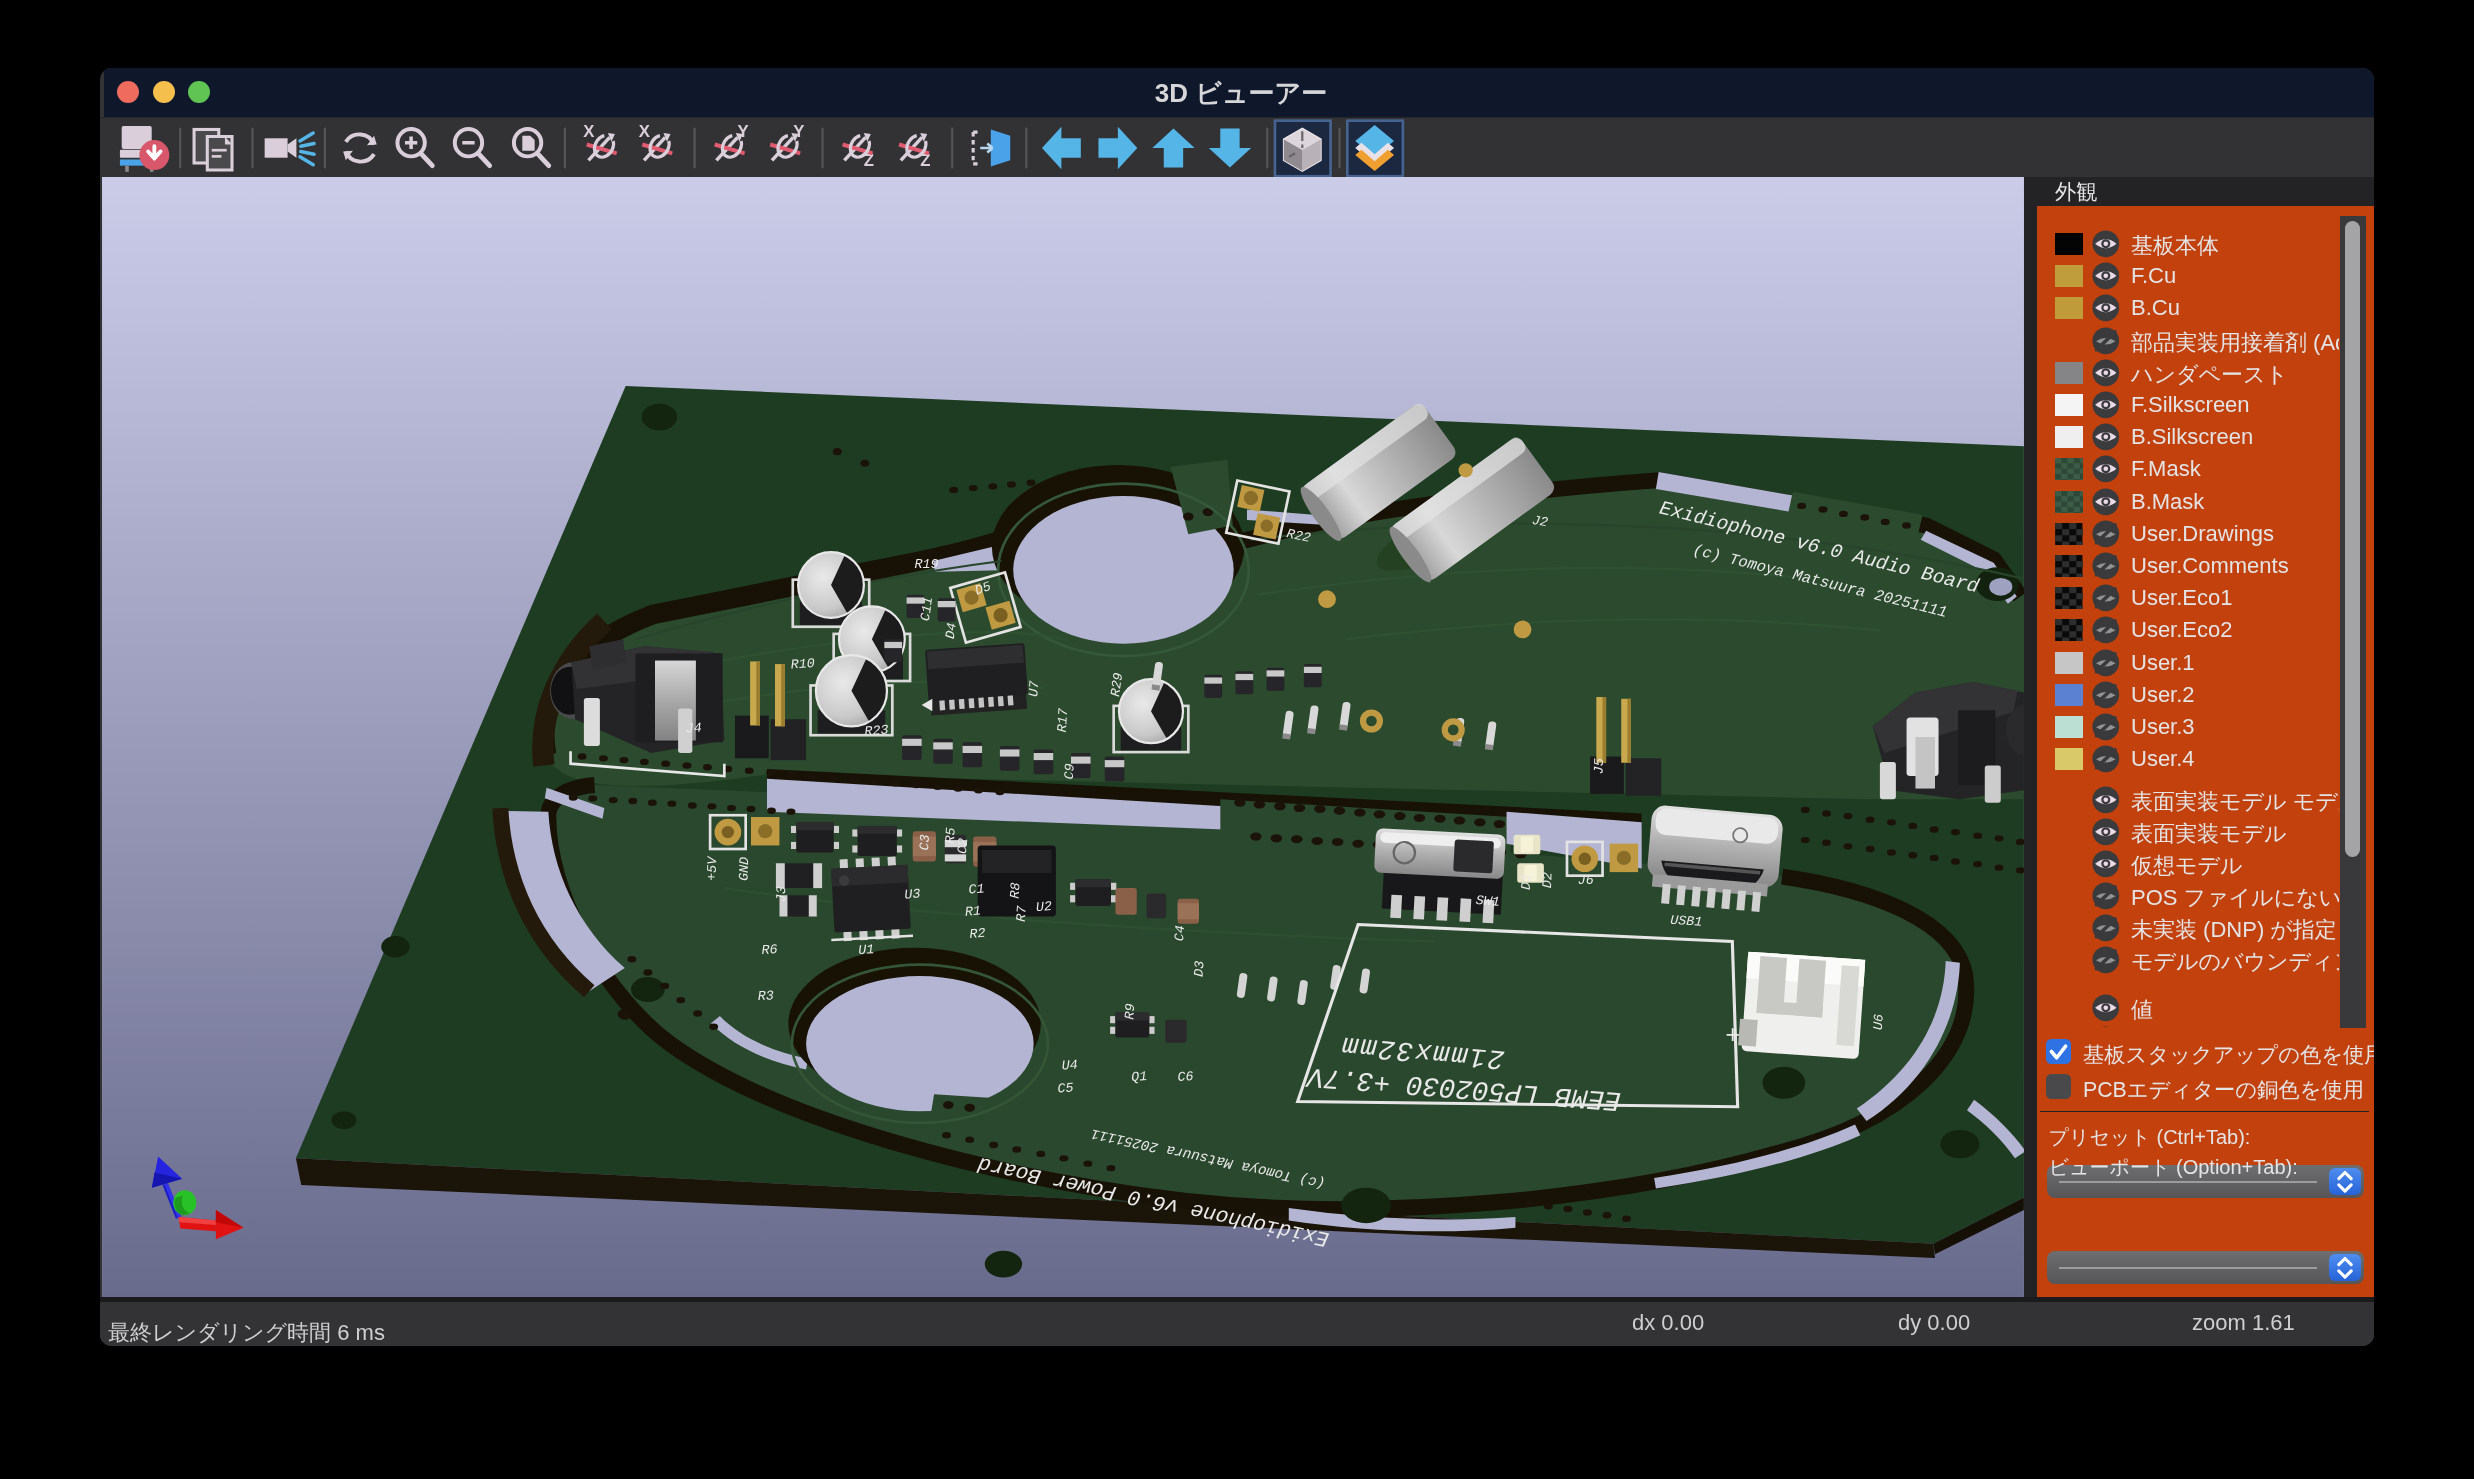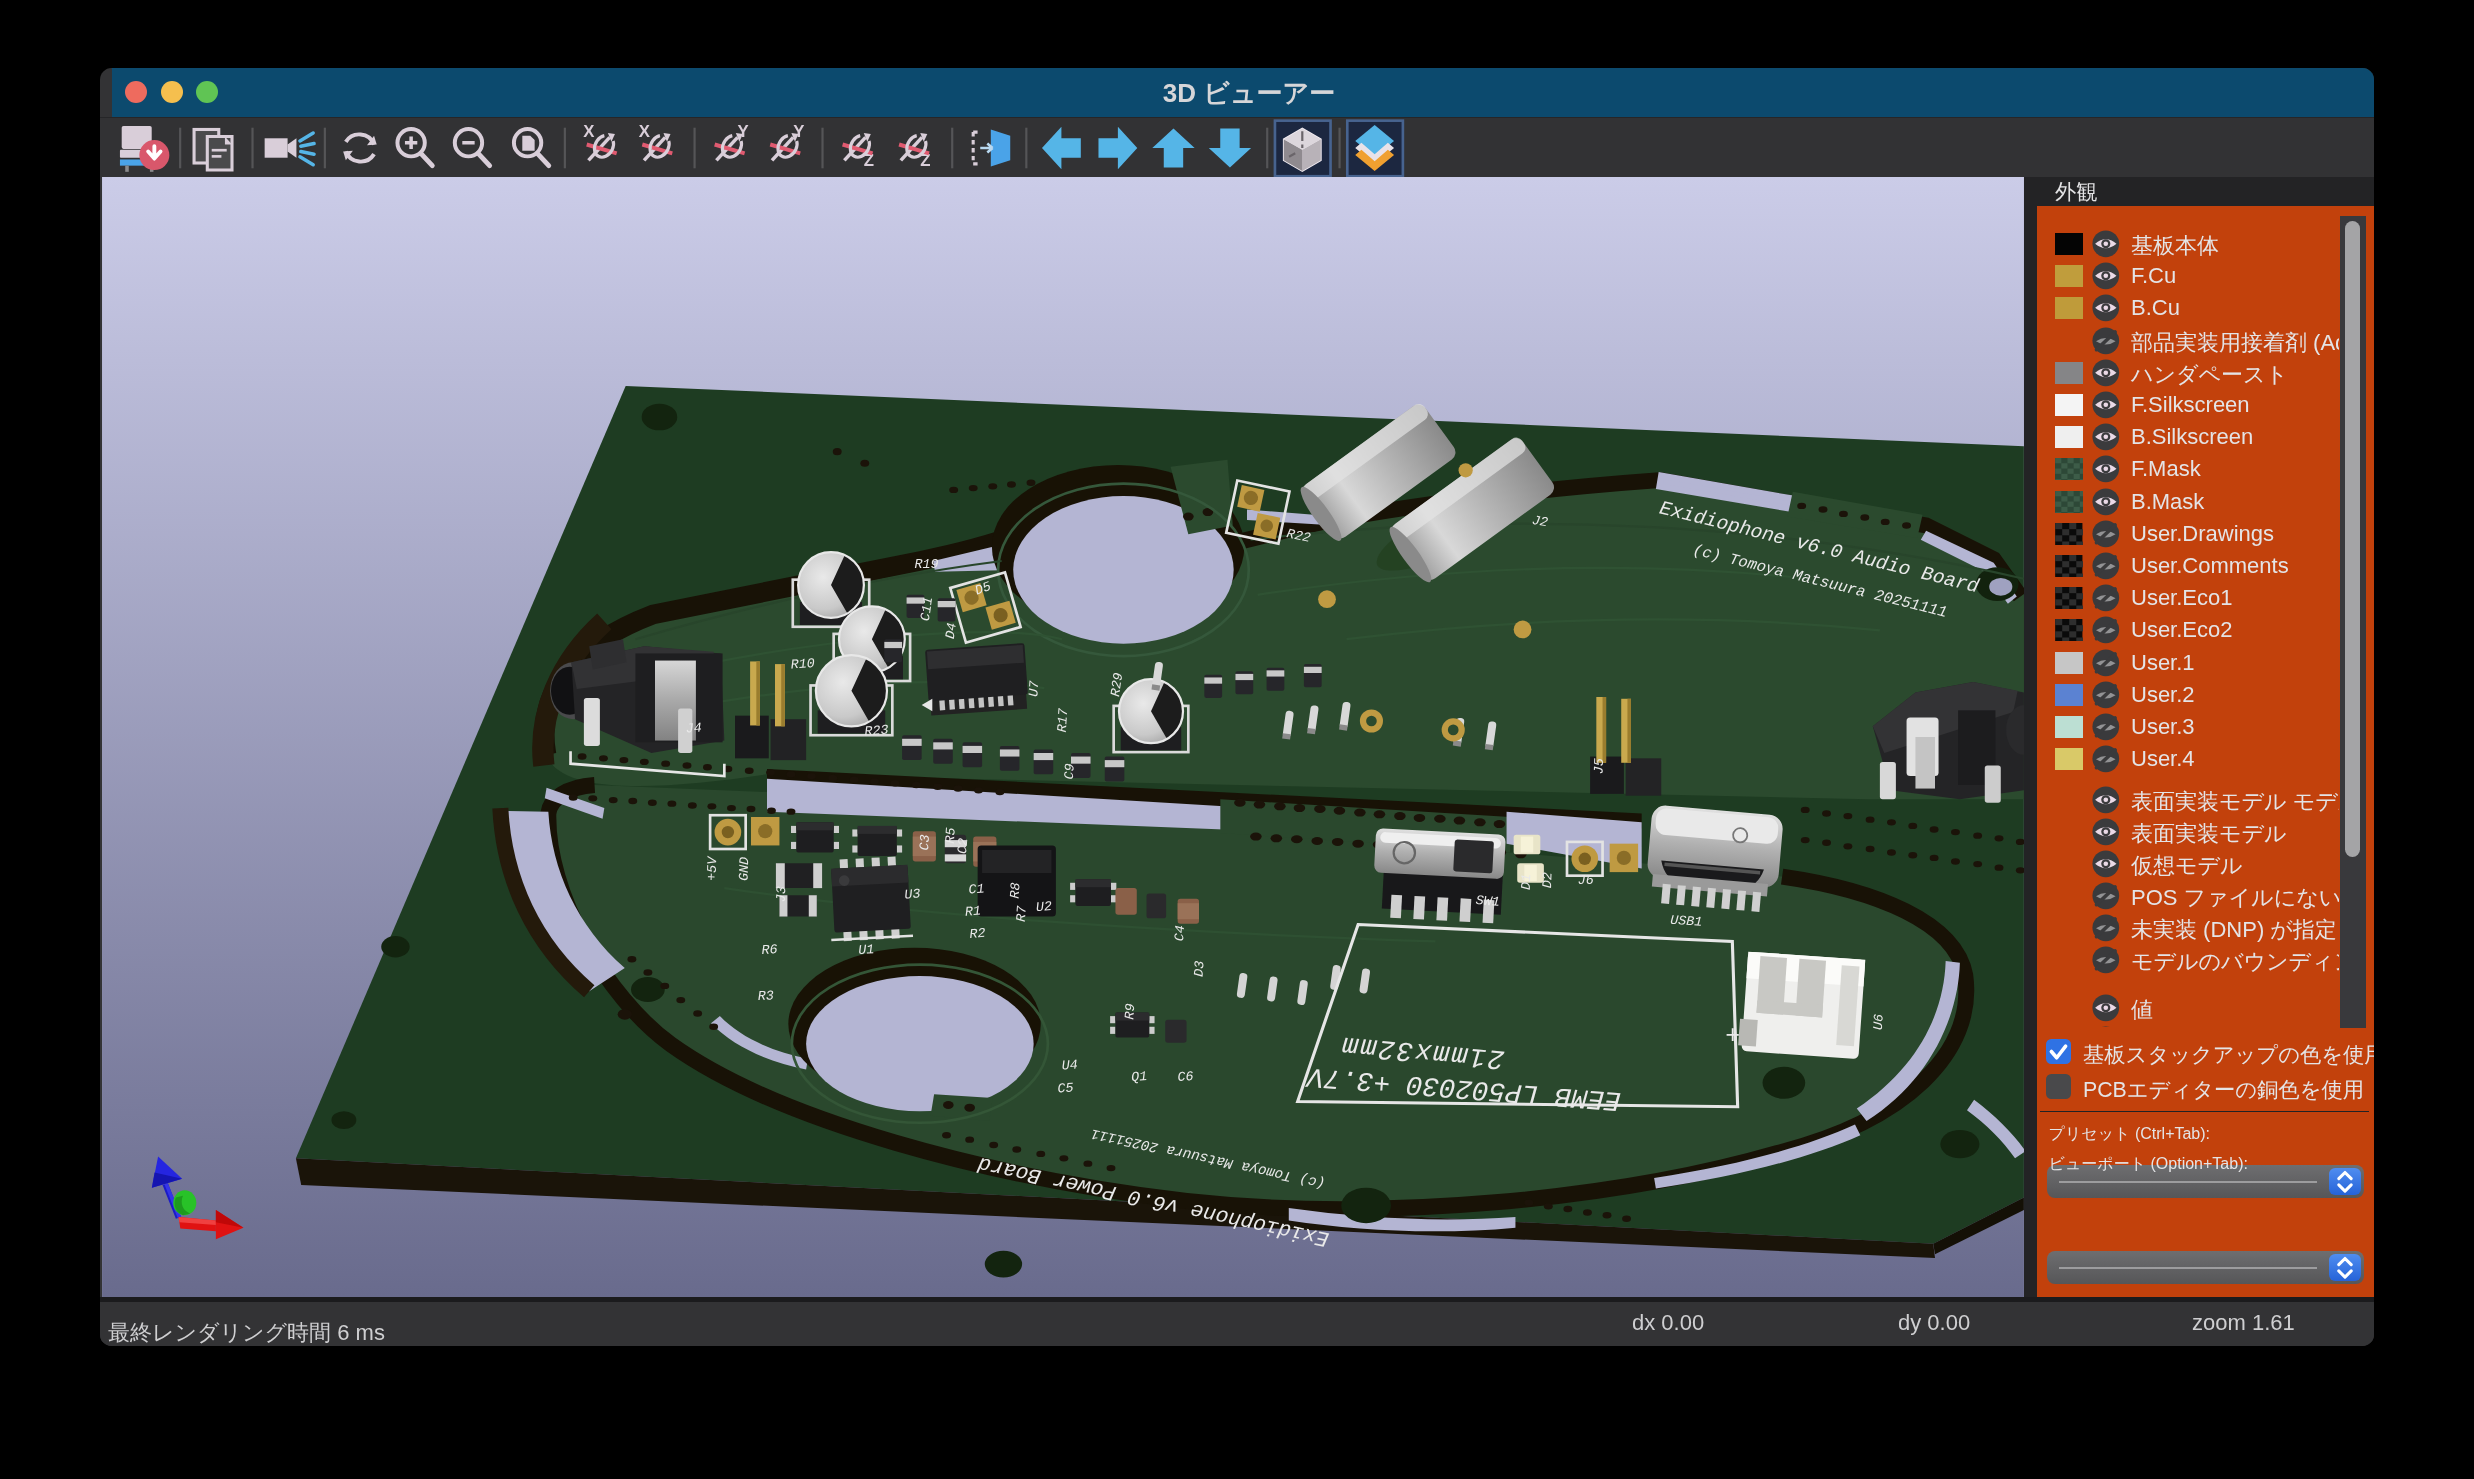--- a/index.html
+++ b/index.html
@@ -1,38 +1,38 @@
 <!DOCTYPE html>
 <html style="font-size:14.2px"><head>
 <meta charset="utf-8">
 <style>
 html,body{margin:0;padding:0;background:#000;}
 body{width:2475px;height:1479px;position:relative;overflow:hidden;font-family:"Liberation Sans",sans-serif;}
 #win{position:absolute;left:100px;top:68px;width:2274px;height:1278px;border-radius:11.6px;overflow:hidden;background:#333335;}
-#titlebar{position:absolute;left:12px;top:0;width:100%;height:49px;background:#0c4a6e;}
+#titlebar{position:absolute;left:4px;top:0;width:100%;height:49px;background:#0f172a;}
 .tl{position:absolute;top:13.3px;width:22px;height:22px;border-radius:50%;}
 #title{position:absolute;top:0;left:0;width:100%;height:49px;line-height:51px;text-align:center;color:#d6d6d8;font-size:26px;font-weight:bold;}
 #toolbar{position:absolute;left:0;top:49px;width:100%;height:60px;background:#323234;border-top:0.9px solid #262628;}
 #viewport{position:absolute;left:1.8px;top:109px;width:1922px;height:1120px;background:#9a9cbd;}
 #viewport svg{position:absolute;left:0;top:0;}
 #splitter{position:absolute;left:1924px;top:109px;width:13.3px;height:1120px;background:#232325;}
 #panel{position:absolute;left:1937px;top:109px;width:337px;height:1120px;background:#c2410c;color:#e4e4e6;}
 #phead{position:absolute;left:0;top:0;width:100%;height:29px;background:#232325;line-height:30px;font-size:21.3px;padding-left:18px;box-sizing:border-box;}
 .row{position:absolute;left:0;width:100%;height:27.6px;}
 .sw{position:absolute;left:18px;top:2.7px;width:27.6px;height:22px;}
 .sw svg{position:absolute;left:0;top:0;}
 .eye{position:absolute;left:55px;top:0px;}
 .lbl{position:absolute;left:94px;top:0.9px;font-size:22px;white-space:nowrap;}
 #plist{position:absolute;left:0;top:29px;width:302px;height:821px;overflow:hidden;}
 #scrolltrack{position:absolute;left:303px;top:39px;width:26px;height:812px;background:#39393c;}
 #scrollthumb{position:absolute;left:308px;top:44px;width:15px;height:636px;background:#a4a4a6;border-radius:8px;}
 .ckbox{position:absolute;left:9px;width:25px;height:25px;border-radius:5.3px;}
 .cklbl{position:absolute;left:46px;font-size:21.3px;white-space:nowrap;padding-top:0.9px;}
 #pdiv{position:absolute;left:2.7px;top:934px;width:329px;height:0.9px;background:#222224;}
-.combolbl{position:absolute;left:11.6px;font-size:16px;color:#e4e4e6;white-space:nowrap;}
+.combolbl{position:absolute;left:11.6px;font-size:20px;color:#e4e4e6;white-space:nowrap;}
 .combo{position:absolute;left:9.8px;width:317px;height:33px;border-radius:8px;background:linear-gradient(#6e6e70,#565658);}
 .comboline{position:absolute;left:12.4px;top:16px;width:258px;height:1.8px;background:#9c9c9e;}
 .stepper{position:absolute;right:2.7px;top:2.7px;width:32px;height:27.6px;border-radius:6.2px;background:linear-gradient(#4f8df0,#2663d8);}
 .stepper svg{position:absolute;left:0;top:0;}
 #statusbar{position:absolute;left:0;top:1229px;width:100%;height:44px;background:#333335;border-top:5.3px solid #1b1b1d;color:#cfcfd1;font-size:22px;}
 .stxt{position:absolute;top:8px;white-space:nowrap;}
 </style>
 </head>
 <body>
 <div id="win">

